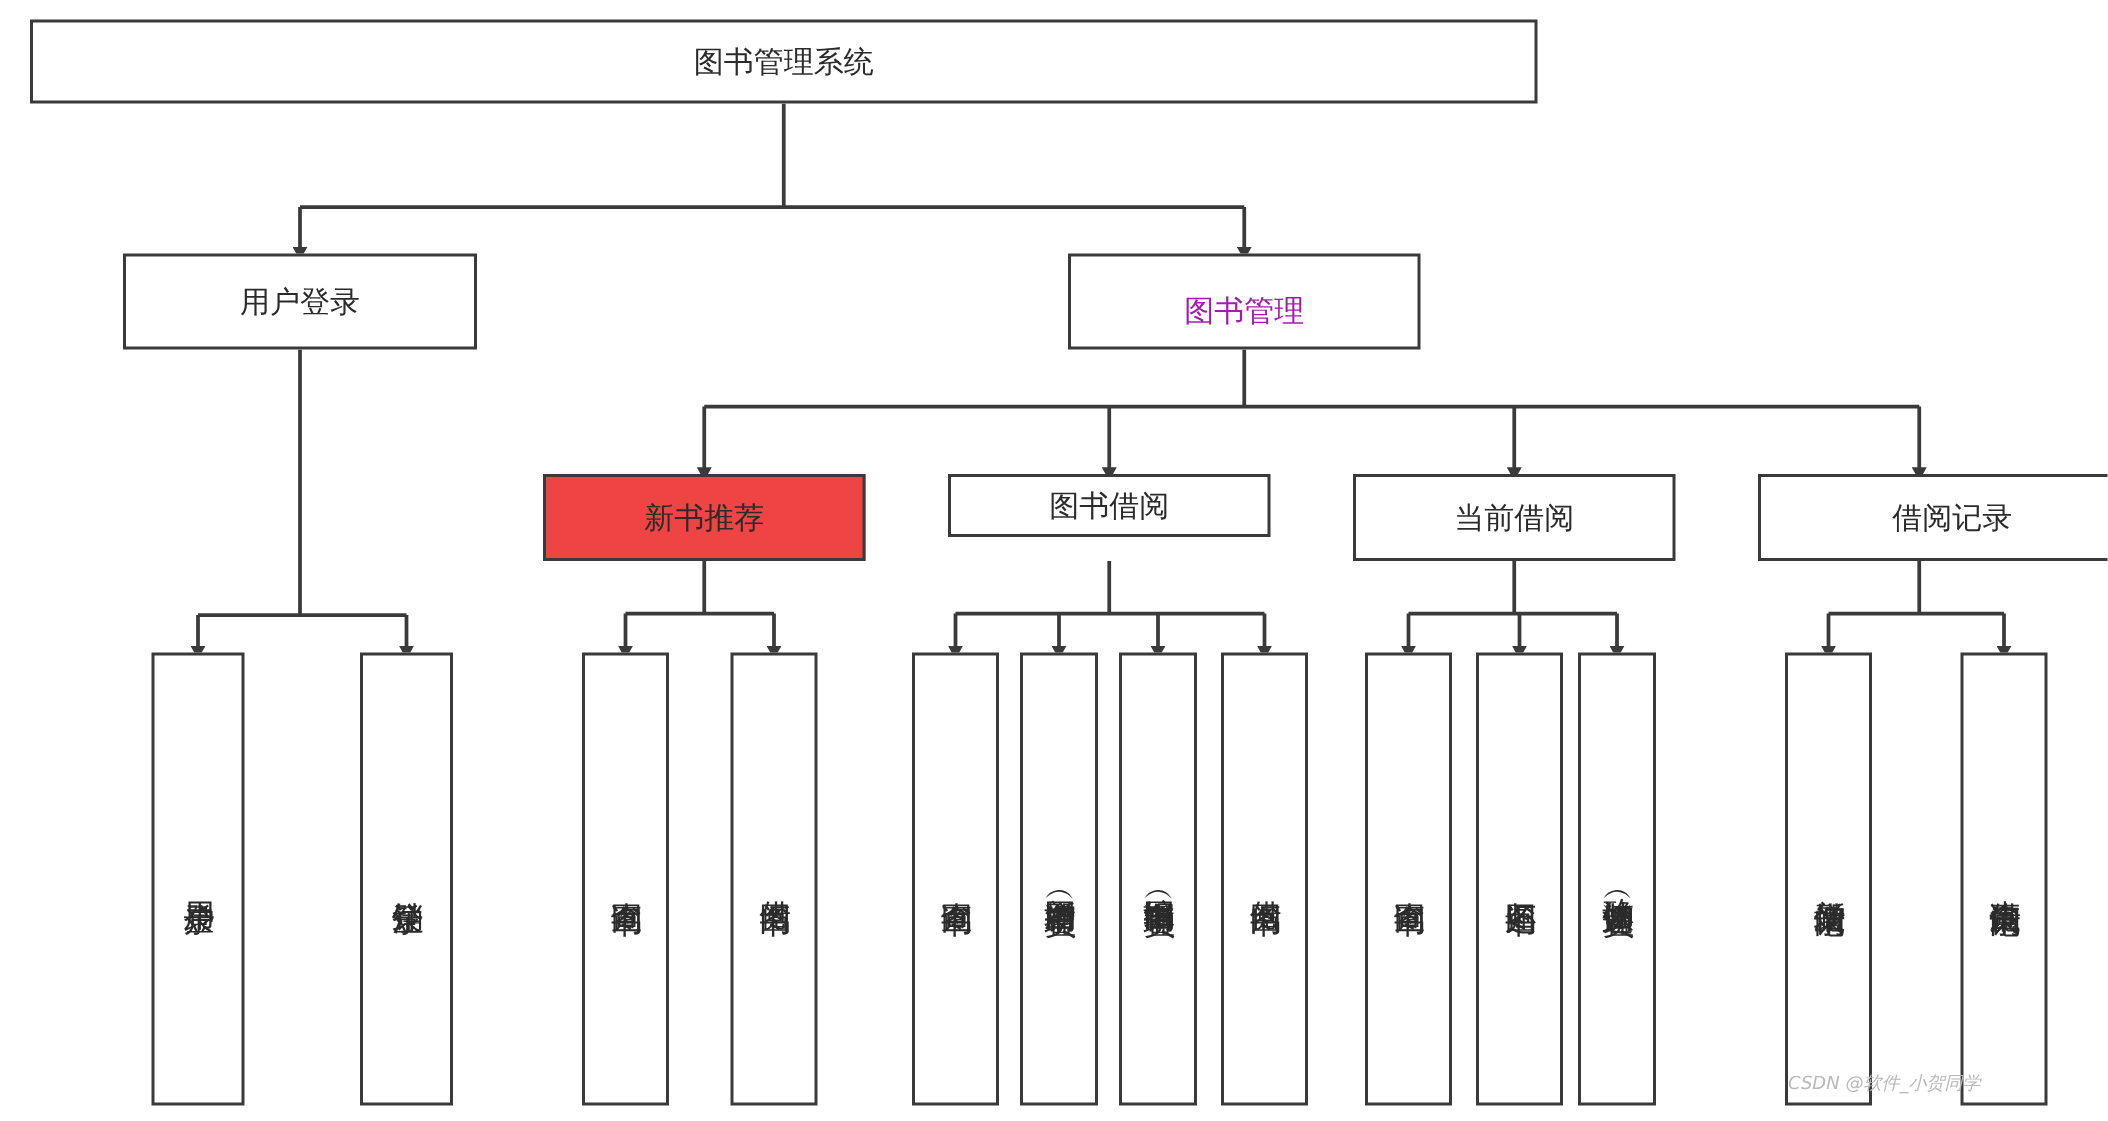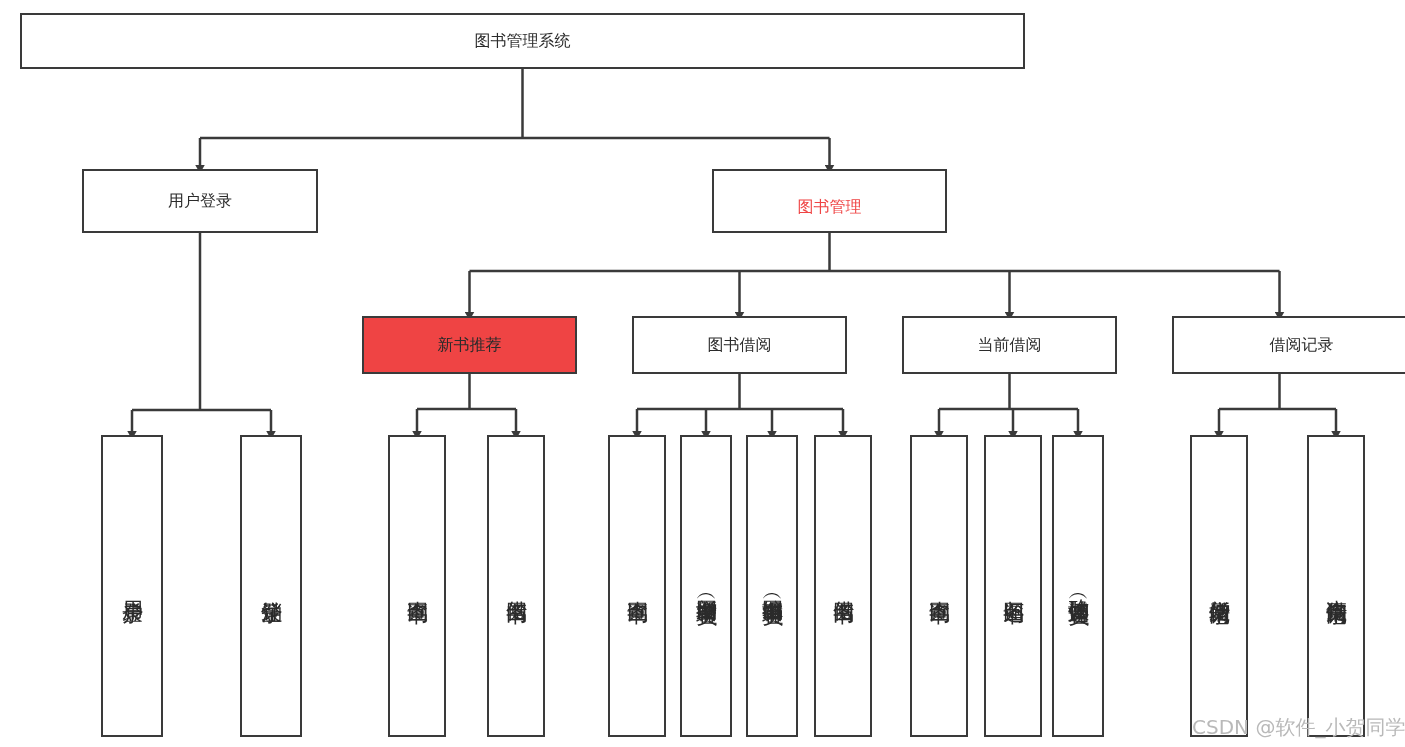--- a/index.html
+++ b/index.html
@@ -37,36 +37,37 @@
     color: #2b2b2b;
   }
   .node-label {
     font-family: "DejaVu Sans", "Liberation Sans", sans-serif;
     line-height: 1.12;
     text-align: center;
     white-space: nowrap;
     user-select: none;
   }
   .horiz .node-label {
-    font-size: 16px;
+    font-size: 20px;
     writing-mode: horizontal-tb;
   }
   .vert .node-label {
     font-size: 21px;
     writing-mode: vertical-rl;
     text-orientation: upright;
     letter-spacing: 1px;
   }
   .watermark {
     position: absolute;
     font-family: "DejaVu Sans", "Liberation Sans", sans-serif;
-    font-size: 20px;
+    font-size: 12px;
     color: #b9b9b9;
     white-space: nowrap;
     user-select: none;
+    font-style: italic;
   }
 </style>
 </head>
 <body>
 
 <div id="diagram-root">
 
   <svg id="diagram-svg" viewBox="0 0 1405 747" xmlns="http://www.w3.org/2000/svg">
     <defs>
       <marker id="arrowhead" markerWidth="9" markerHeight="10" refX="1.5" refY="5" orient="auto" markerUnits="userSpaceOnUse">
@@ -111,26 +112,26 @@
   </svg>
 
   <div id="nodes-layer">
       <div class="node-box horiz" style="left: 20px; top: 13px; width: 1005px; height: 56px; border-color: rgb(58, 58, 58); background: rgb(255, 255, 255);">
         <span class="node-label" style="color: rgb(43, 43, 43);">图书管理系统</span>
       </div>
       <div class="node-box horiz" style="left: 82px; top: 169px; width: 236px; height: 64px; border-color: rgb(58, 58, 58); background: rgb(255, 255, 255);">
         <span class="node-label" style="color: rgb(43, 43, 43);">用户登录</span>
       </div>
       <div class="node-box horiz" style="left: 712px; top: 169px; width: 235px; height: 64px; border-color: rgb(58, 58, 58); background: rgb(255, 255, 255);">
-        <span class="node-label" style="color: #ef4444; margin-top: 12px;">图书管理</span>
+        <span class="node-label" style="color: #a21caf; margin-top: 12px;">图书管理</span>
       </div>
       <div class="node-box horiz" style="left: 362px; top: 316px; width: 215px; height: 58px; border-color: rgb(58, 58, 58); background: #ef4444;">
         <span class="node-label" style="color: rgb(43, 43, 43);">新书推荐</span>
       </div>
-      <div class="node-box horiz" style="left: 632px; top: 316px; width: 215px; height: 58px; border-color: rgb(58, 58, 58); background: rgb(255, 255, 255);">
+      <div class="node-box horiz" style="left: 632px; top: 316px; width: 215px; height: 42px; border-color: rgb(58, 58, 58); background: rgb(255, 255, 255);">
         <span class="node-label" style="color: rgb(43, 43, 43);">图书借阅</span>
       </div>
       <div class="node-box horiz" style="left: 902px; top: 316px; width: 215px; height: 58px; border-color: rgb(58, 58, 58); background: rgb(255, 255, 255);">
         <span class="node-label" style="color: rgb(43, 43, 43);">当前借阅</span>
       </div>
       <div class="node-box horiz" style="left: 1172px; top: 316px; width: 259px; height: 58px; border-color: rgb(58, 58, 58); background: rgb(255, 255, 255);">
         <span class="node-label" style="color: rgb(43, 43, 43);">借阅记录</span>
       </div>
       <div class="node-box vert" style="left: 101px; top: 435px; width: 62px; height: 302px; border-color: rgb(58, 58, 58); background: rgb(255, 255, 255);">
         <span class="node-label" style="color: rgb(43, 43, 43);">用户登录</span>

